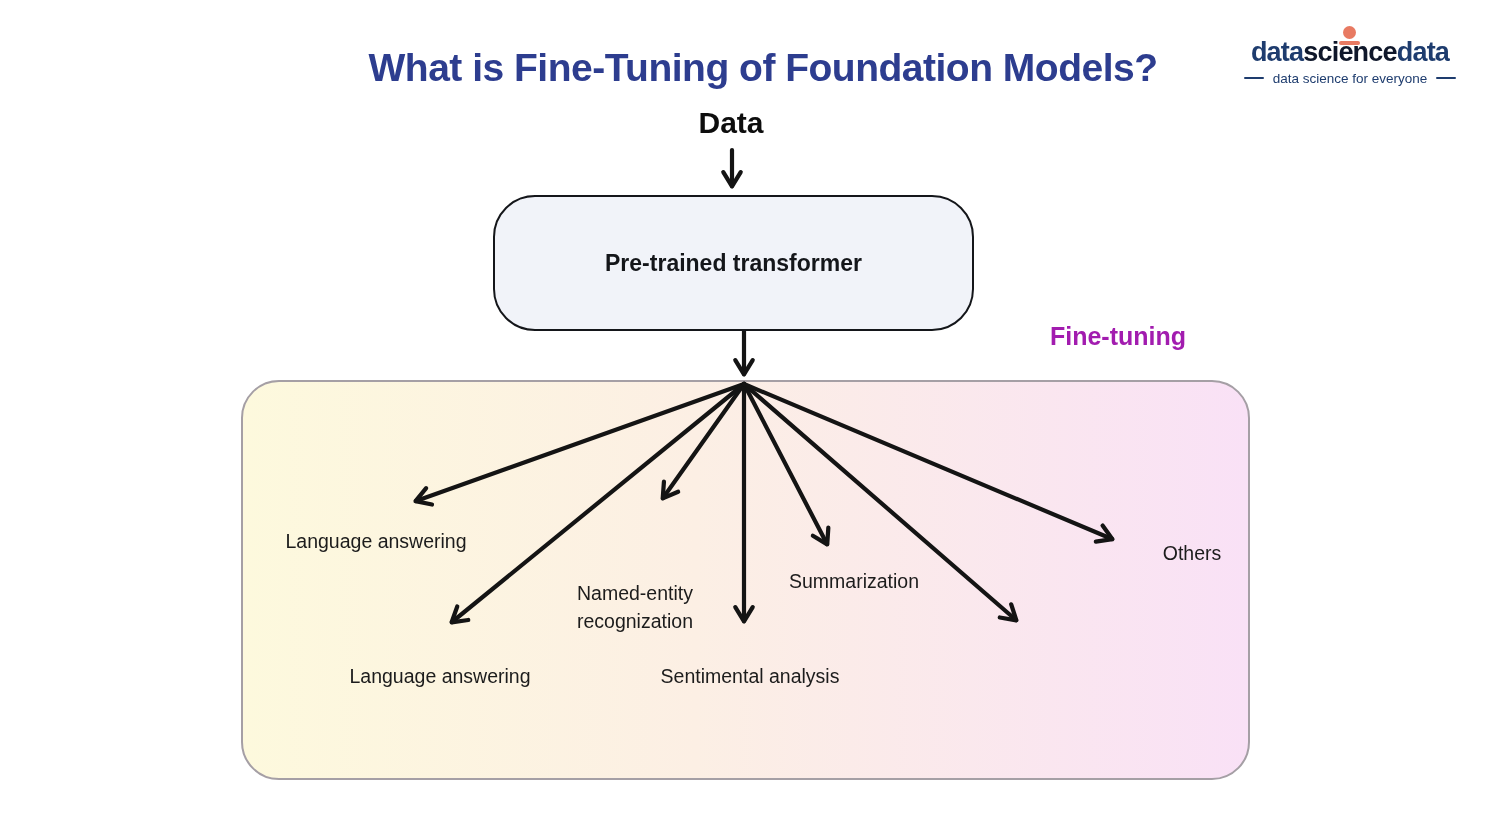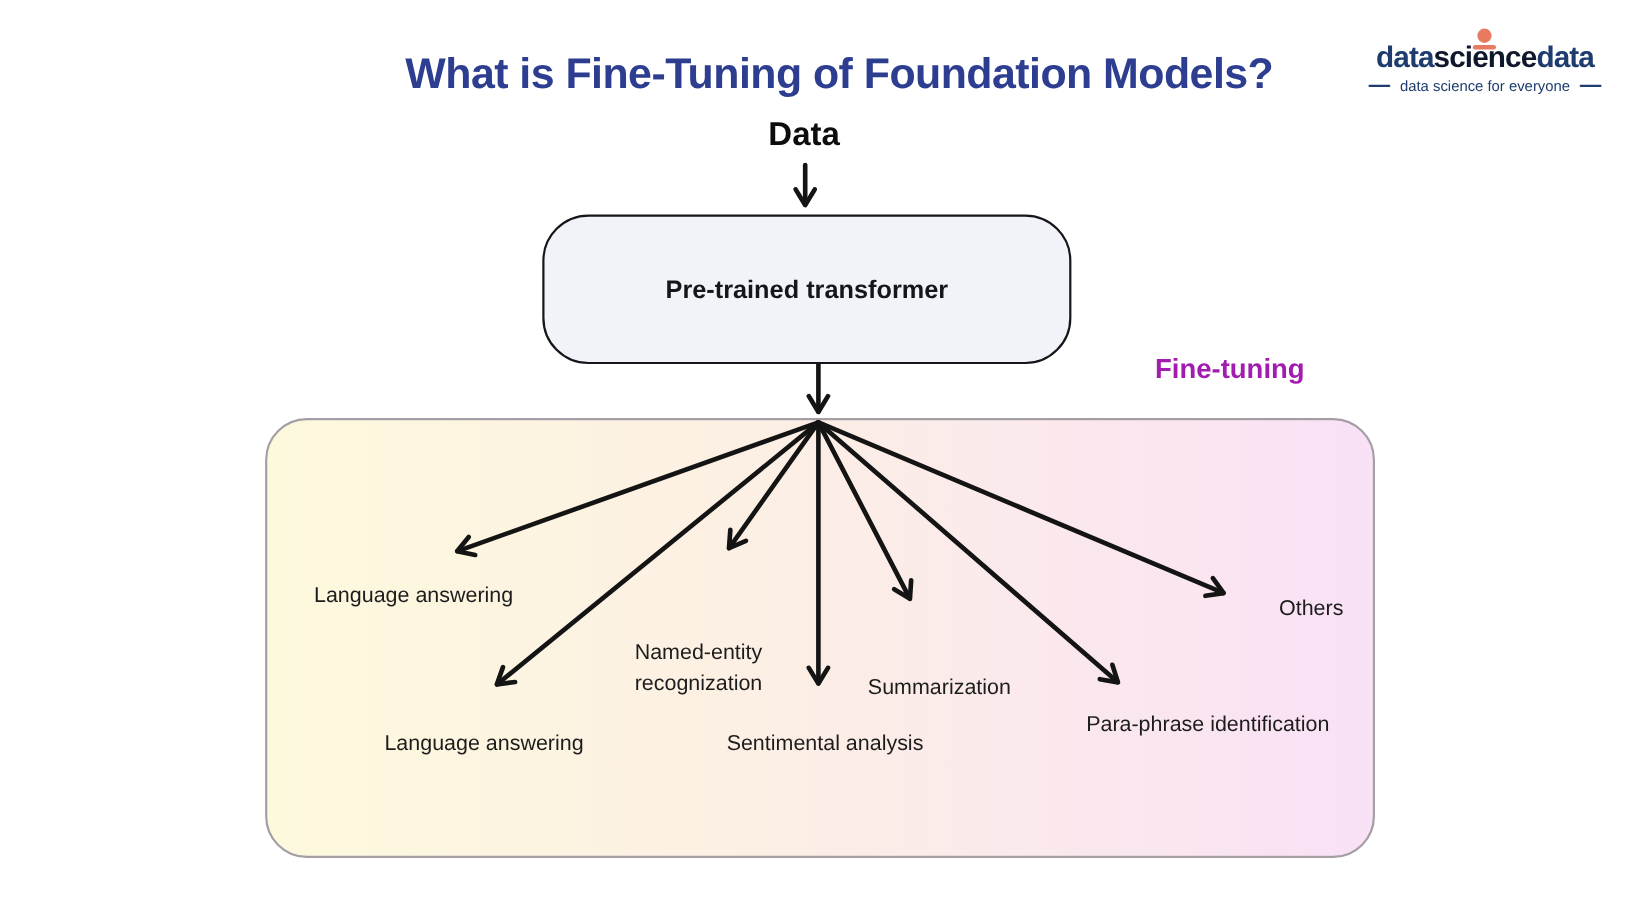--- a/index.html
+++ b/index.html
@@ -59,21 +59,21 @@
   .arrows { position:absolute; left:0; top:0; z-index:2; }
 
   
   .task {
     position:absolute; font-size:19.5px; color:#1c1c1c; z-index:4;
     white-space:nowrap;
   }
   .centered { transform:translateX(-50%); }
   .t-qa { left:376px;  top:530px; }
   .t-ne { left:577px;  top:580px; white-space:pre-line; line-height:1.42; }
-  .t-su { left:854px;  top:570px;margin-top:44px; }
+  .t-su { left:854px;  top:570px; }
   .t-ot { left:1164px; top:542px;margin-left:28px; }
   .t-lg { left:440px;  top:665px; }
   .t-sa { left:750px;  top:665px; }
   .t-pp { left:1098px; top:648px; }
 </style>
 </head>
 <body>
 
 <div class="stage">
 
@@ -121,15 +121,14 @@
 
   <div class="finetuning-label">Fine-tuning</div>
 
   <div class="task t-qa centered">Language answering</div>
   <div class="task t-ne">Named-entity
 recognization</div>
   <div class="task t-su centered">Summarization</div>
   <div class="task t-ot centered">Others</div>
   <div class="task t-lg centered">Language answering</div>
   <div class="task t-sa centered">Sentimental analysis</div>
-  <div class="task t-pp centered">Para-phrase identification</div>
 
 </div>
 
 </body></html>

